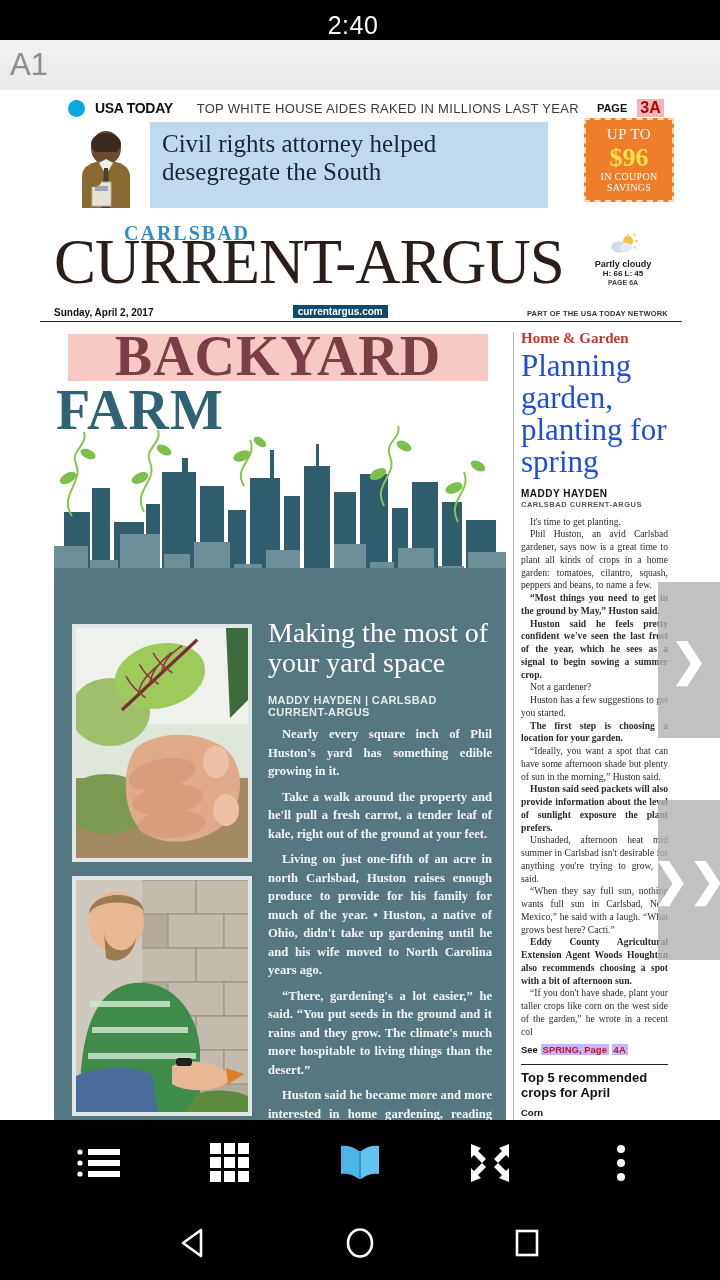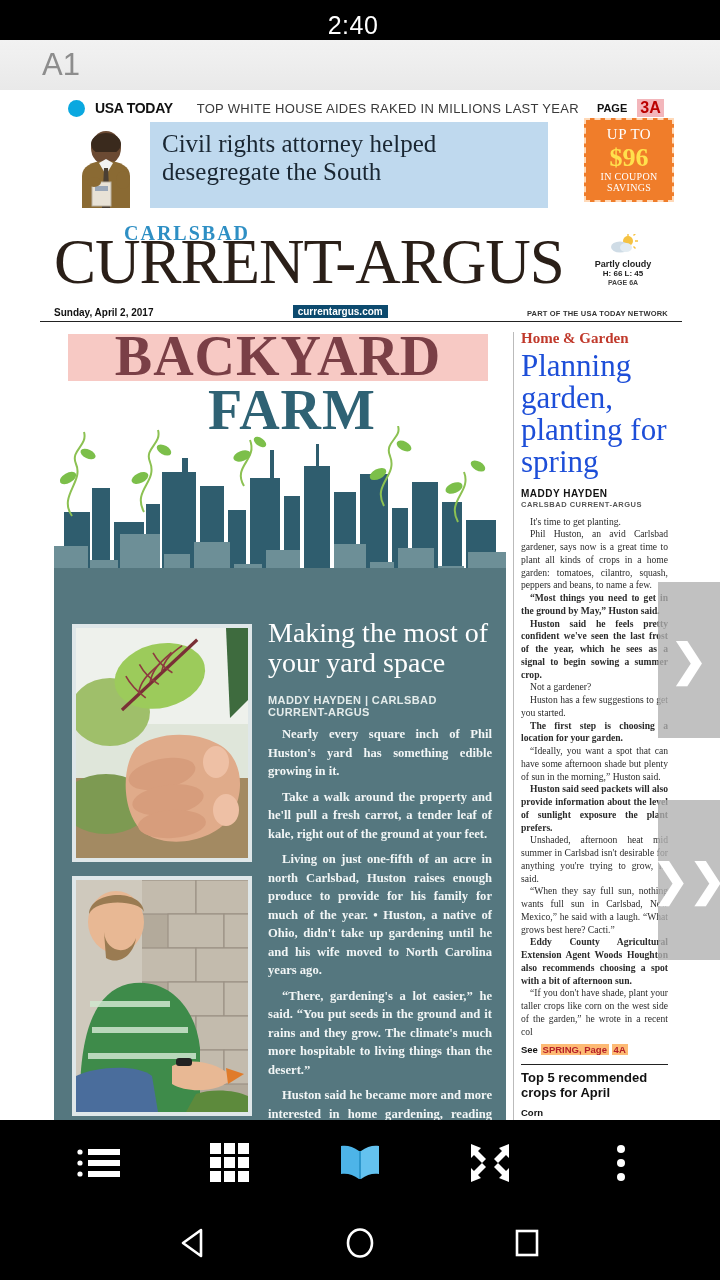--- a/index.html
+++ b/index.html
@@ -6,21 +6,21 @@
   html,body { width:720px; height:1280px; background:#000; overflow:hidden; }
   body { font-family:"Liberation Sans", sans-serif; }
 
   
   .statusbar{height:40px;background:#000;display:flex;align-items:center;justify-content:flex-end;padding-right:14px;gap:11px;flex-direction:column;}
   .sb-ico{display:block;}
   .sb-time{color:#fff;font-size:25px;letter-spacing:.5px;font-family:"Liberation Sans",sans-serif;}
 
   
   .pagebar{height:50px;background:linear-gradient(#f2f2f2,#e9e9e9);display:flex;align-items:center;padding-left:10px;}
-  .pagebar-label{font-size:31px;color:#8d8d8d;font-family:"Liberation Sans",sans-serif;margin-left:32px;}
+  .pagebar-label{font-size:31px;color:#8d8d8d;font-family:"Liberation Sans",sans-serif;}
 
   
   .reader{position:relative;width:720px;height:1030px;background:#fff;overflow:hidden;}
   .paper{position:absolute;left:40px;top:0;width:642px;background:#fff;}
 
   
   .ut-strip{display:flex;align-items:center;padding:9px 0 2px 28px;gap:10px;}
   .ut-dot{width:17px;height:17px;border-radius:50%;background:#0aa8e0;flex:0 0 auto;}
   .ut-logo{font-size:14px;font-weight:bold;letter-spacing:-.3px;color:#111;font-family:"Liberation Sans",sans-serif;}
   .ut-head{font-size:13px;letter-spacing:.3px;color:#3a3a3a;margin-left:14px;white-space:nowrap;}
@@ -61,21 +61,21 @@
   .content{display:flex;padding:8px 14px 0 14px;}
   .col-left{width:452px;position:relative;}
   .col-rule{width:1px;background:#bbb;margin:2px 7px 0 7px;}
   .col-right{flex:1;position:relative;}
 
   
   .hero{position:relative;height:286px;background:#fff;overflow:hidden;}
   .hero-band{position:absolute;left:14px;top:4px;width:420px;height:47px;background:#f7c9c4;}
   .hero-backyard{position:absolute;left:14px;top:-2px;width:420px;text-align:center;font-family:"Liberation Serif",serif;
                  font-weight:bold;font-size:56px;letter-spacing:1px;color:#7a3f46;line-height:1;}
-  .hero-farm{position:absolute;left:28px;top:52px;width:420px;text-align:center;font-family:"Liberation Serif",serif;
+  .hero-farm{position:absolute;left:2px;top:52px;width:420px;font-family:"Liberation Serif",serif;
              font-weight:bold;font-size:56px;letter-spacing:1px;color:#2f6274;line-height:1;}
   .skyline{position:absolute;left:0;bottom:0;width:100%;height:190px;}
   .hero-teal{position:absolute;left:0;bottom:0;width:100%;height:48px;background:#55777f;}
 
   
   .teal-wrap{position:relative;background:#55777f;min-height:390px;padding:0;}
   .teal-inner{display:flex;}
   .photos{width:200px;padding:8px 0 0 18px;flex:0 0 auto;}
   .photo{width:180px;border:4px solid #dfe7e9;margin-bottom:14px;position:relative;overflow:hidden;}
   .photo1{height:238px;}
@@ -88,21 +88,21 @@
 
   
   .kicker{font-family:"Liberation Serif",serif;font-weight:bold;font-size:15px;color:#c0392b;margin-bottom:3px;}
   .rhead{font-family:"Liberation Serif",serif;font-size:31px;font-weight:normal;line-height:1.03;color:#1d4ed8;}
   .rbyline{font-size:10px;font-weight:bold;color:#111;letter-spacing:.5px;margin-top:10px;}
   .rbyline2{font-size:7.5px;font-weight:bold;color:#555;letter-spacing:.5px;margin-top:1px;}
   .rbody{font-family:"Liberation Serif",serif;font-size:9.6px;line-height:1.33;color:#2b2b2b;text-align:justify;margin-top:7px;}
   .rbody p{text-indent:9px;}
   .rbody p.b{font-weight:bold;}
   .rjump{font-size:9.5px;font-weight:bold;color:#111;margin-top:6px;}
-  .rjump .hl{background:#fdba74;color:#b52028;padding:0 2px;}
+  .rjump .hl{background:#c4b5fd;color:#b52028;padding:0 2px;}
   .box{border-top:1.5px solid #222;margin-top:9px;padding-top:6px;}
   .box h3{font-size:13px;font-weight:bold;color:#111;line-height:1.12;}
   .crop-name{font-size:9.5px;font-weight:bold;color:#111;margin-top:7px;}
   .crop-line{font-size:9px;color:#3a3a3a;margin-top:4px;line-height:1.25;}
 
   
   .navbtn{position:absolute;right:0;width:62px;background:rgba(175,175,175,.78);display:flex;align-items:center;justify-content:center;}
   .navbtn.one{top:492px;height:156px;}
   .navbtn.two{top:710px;height:160px;}
   .chev{color:#fff;font-size:44px;font-weight:bold;line-height:1;}

